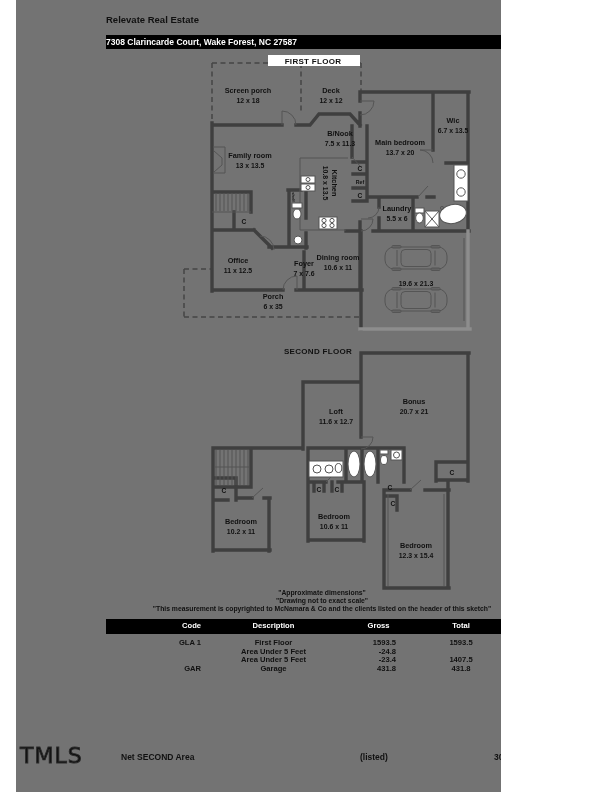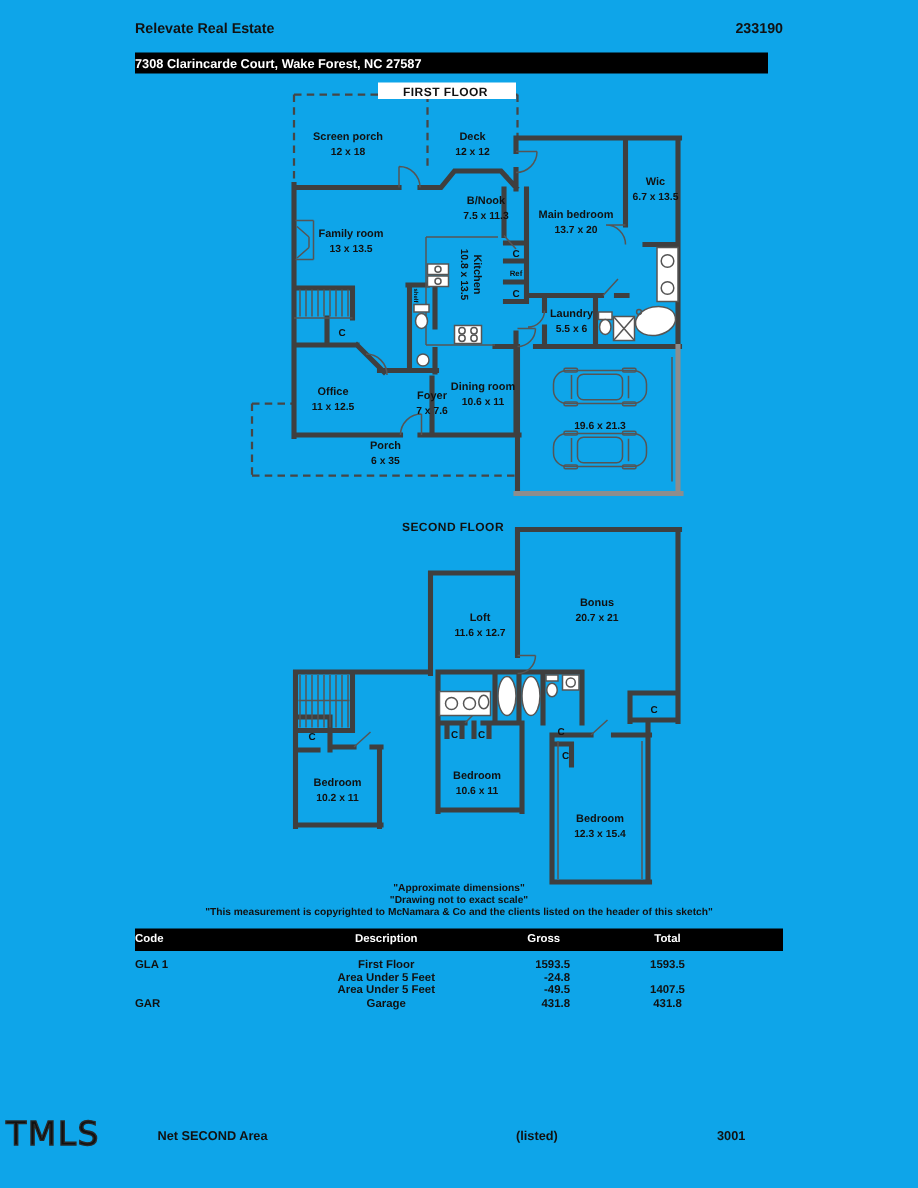--- a/index.html
+++ b/index.html
@@ -1,17 +1,17 @@
 <!DOCTYPE html>
 <html><head>
 <meta charset="utf-8">
 <style>
   html,body{margin:0;padding:0;background:#fff;}
-  #page{position:relative;width:612px;height:792px;background:#0ea5e9;overflow:hidden;
-        font-family:"Liberation Sans",sans-serif;color:#111;}
+  #page{position:relative;width:485px;height:792px;background:#737373;overflow:hidden;
+        font-family:"Liberation Sans",sans-serif;color:#111;margin-left:16px;}
   .abs{position:absolute;}
   .b{font-weight:bold;}
   .addrbar{background:#000;color:#fff;font-weight:bold;font-size:8.5px;line-height:14px;}
   
   svg text{font-family:"Liberation Sans",sans-serif;font-weight:bold;fill:#111;}
   .rtitle{font-size:8px;text-anchor:middle;letter-spacing:.3px;}
   .rname{font-size:7.3px;text-anchor:middle;}
   .rdim{font-size:6.9px;text-anchor:middle;}
   .rc{font-size:6.6px;text-anchor:middle;}
   .rref{font-size:5.2px;text-anchor:middle;}
@@ -19,21 +19,21 @@
   .w{stroke:#3f3f3f;stroke-width:3.4;fill:none;stroke-linecap:square;}
   .wg{stroke:#8d8d8d;stroke-width:3.4;fill:none;stroke-linecap:square;}
   .t{stroke:#555;stroke-width:1;fill:none;}
   .tf{stroke:#555;stroke-width:1;fill:#fff;}
   .dash{stroke:#464646;stroke-width:1.5;fill:none;stroke-dasharray:5,3.5;}
   
   #tbl{left:90px;top:619px;width:432px;font-weight:bold;}
   .tblhead{background:#000;color:#fff;padding:2px 0 3px 0;}
   .tbltitle{text-align:center;font-size:9px;letter-spacing:.4px;line-height:11px;}
   .gridrow{display:grid;grid-template-columns:95px 145px 65px 110px;}
-  .gridrow .c1{text-align:left;}
+  .gridrow .c1{text-align:right;}
   .gridrow .c2{text-align:center;}
   .gridrow .c3h{text-align:center;}
   .gridrow .c3{text-align:right;padding-right:15px;}
   .gridrow .c4{text-align:center;padding-right:10px;}
   .tblcols{font-size:7.6px;line-height:10px;}
   .tblbody{margin-top:5px;font-size:7.6px;}
   .tblbody .gridrow{line-height:8.7px;}
   .disc{width:612px;text-align:center;font-size:6.8px;font-weight:bold;line-height:8px;}
 </style>
 </head>
@@ -245,21 +245,21 @@
       </div>
       <div class="gridrow">
         <div class="c1"></div>
         <div class="c2">Area Under 5 Feet</div>
         <div class="c3">-24.8</div>
         <div class="c4"></div>
       </div>
       <div class="gridrow">
         <div class="c1"></div>
         <div class="c2">Area Under 5 Feet</div>
-        <div class="c3">-49.5</div>
+        <div class="c3">-23.4</div>
         <div class="c4">1407.5</div>
       </div>
       <div class="gridrow">
         <div class="c1">GAR</div>
         <div class="c2">Garage</div>
         <div class="c3">431.8</div>
         <div class="c4">431.8</div>
       </div>
     </div>
   </div>

